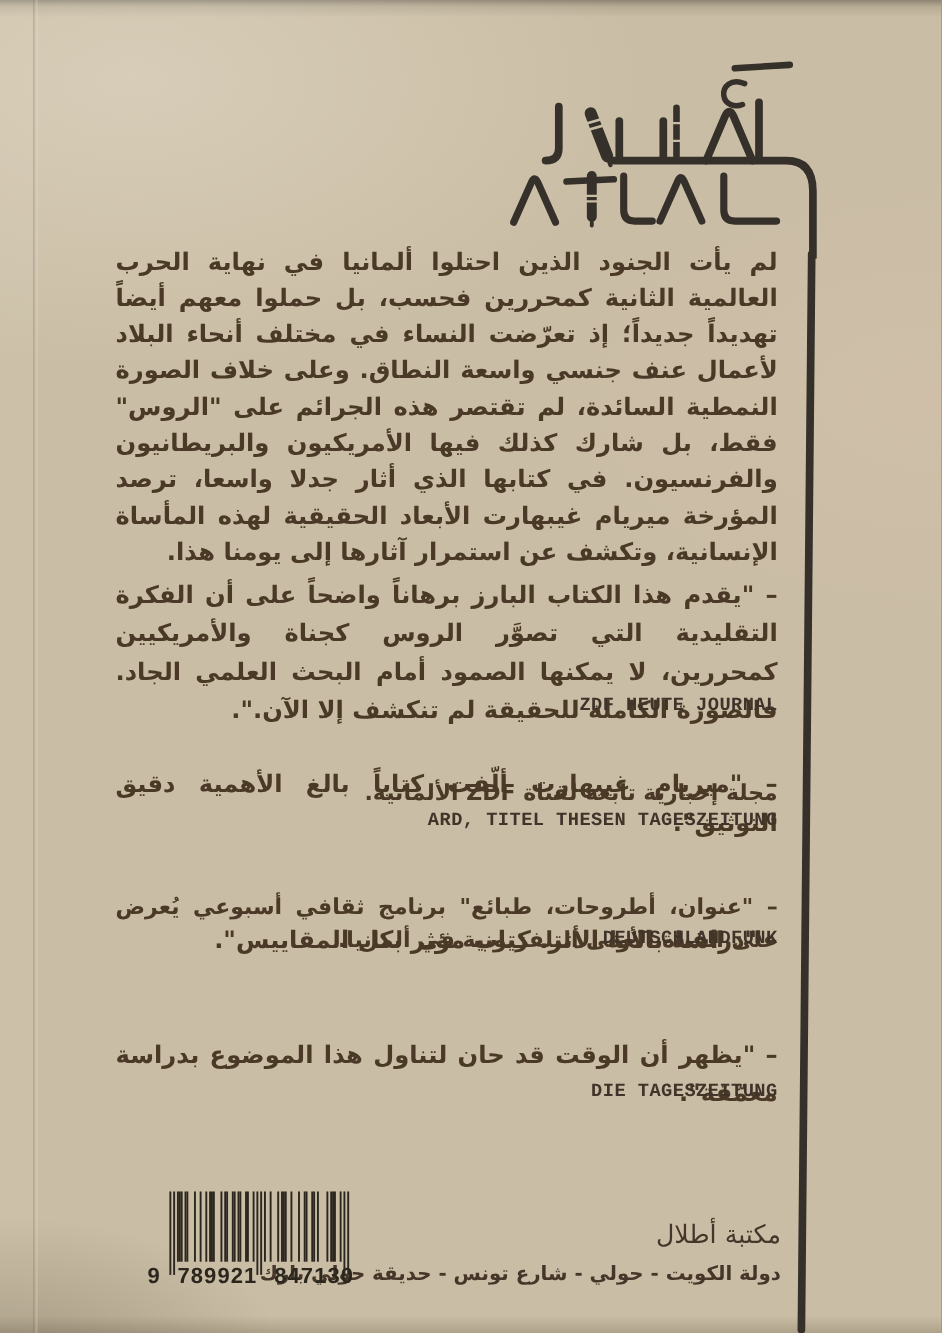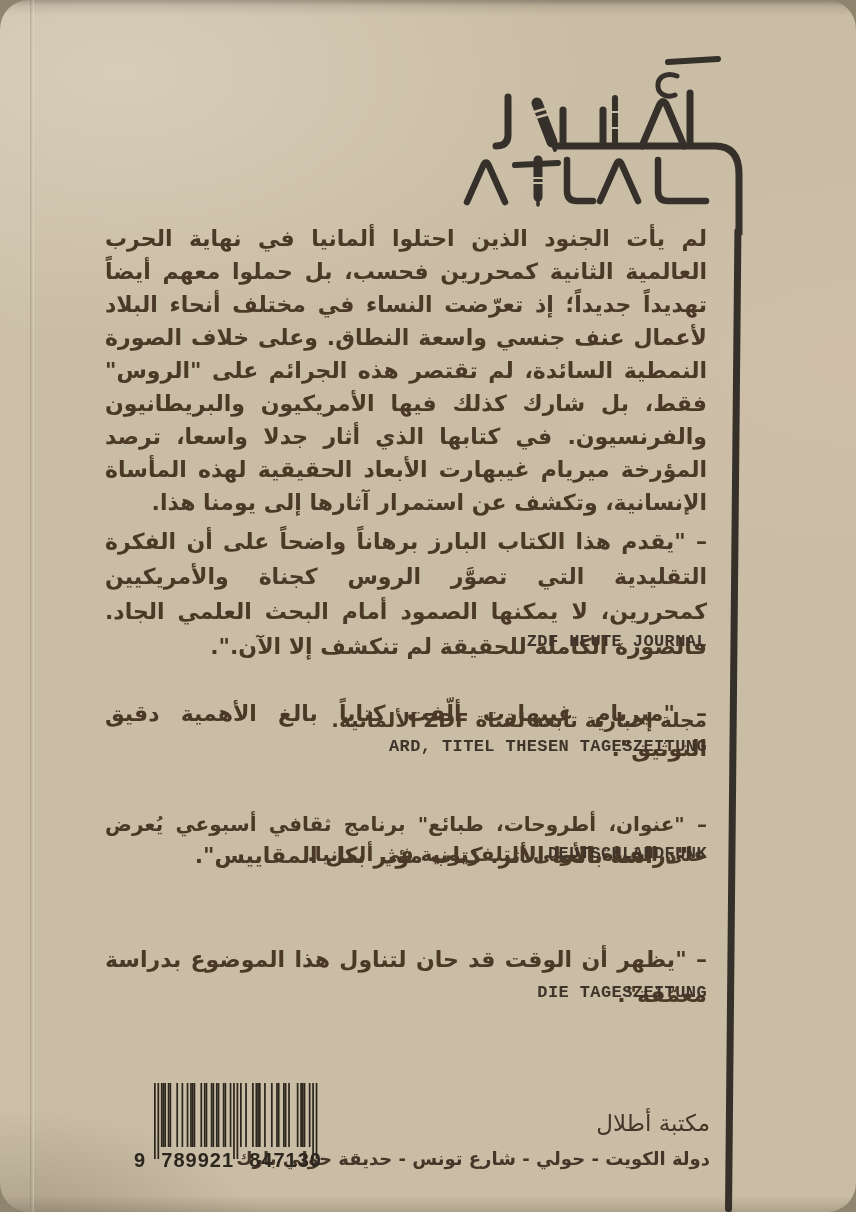--- a/index.html
+++ b/index.html
@@ -6,21 +6,20 @@
   .page{
     position:relative;width:856px;height:1212px;overflow:hidden;
     background-color:#cabda5;
     background-image:
       radial-gradient(760px 430px at 14% 6%, rgba(255,252,240,.25), rgba(255,252,240,0) 62%),
       radial-gradient(520px 300px at 100% 30%, rgba(228,200,182,.20), rgba(228,200,182,0) 70%),
       radial-gradient(430px 230px at 0% 103%, rgba(70,60,42,.30), rgba(70,60,42,0) 62%),
       linear-gradient(180deg, rgba(80,74,62,.50) 0px, rgba(80,74,62,.16) 6px, rgba(80,74,62,0) 16px),
       linear-gradient(0deg, rgba(72,62,44,.22) 0px, rgba(72,62,44,0) 16px);
     font-family:"DejaVu Sans", sans-serif;
-    border-radius:29px;
   }
   .crease{position:absolute;left:30px;top:0;width:4px;height:1212px;
     background:linear-gradient(90deg, rgba(110,98,78,.28), rgba(255,252,238,.30));
     }
   .edge-left{position:absolute;left:0;top:0;width:30px;height:1212px;background:rgba(255,250,236,.05);}
   
   .logo{position:absolute;left:460px;top:50px;}
   .spine-line{position:absolute;left:725px;top:228px;width:6.5px;height:984px;background:#35302a;
     transform-origin:50% 100%;transform:rotate(0.55deg);border-radius:3px;}
   

